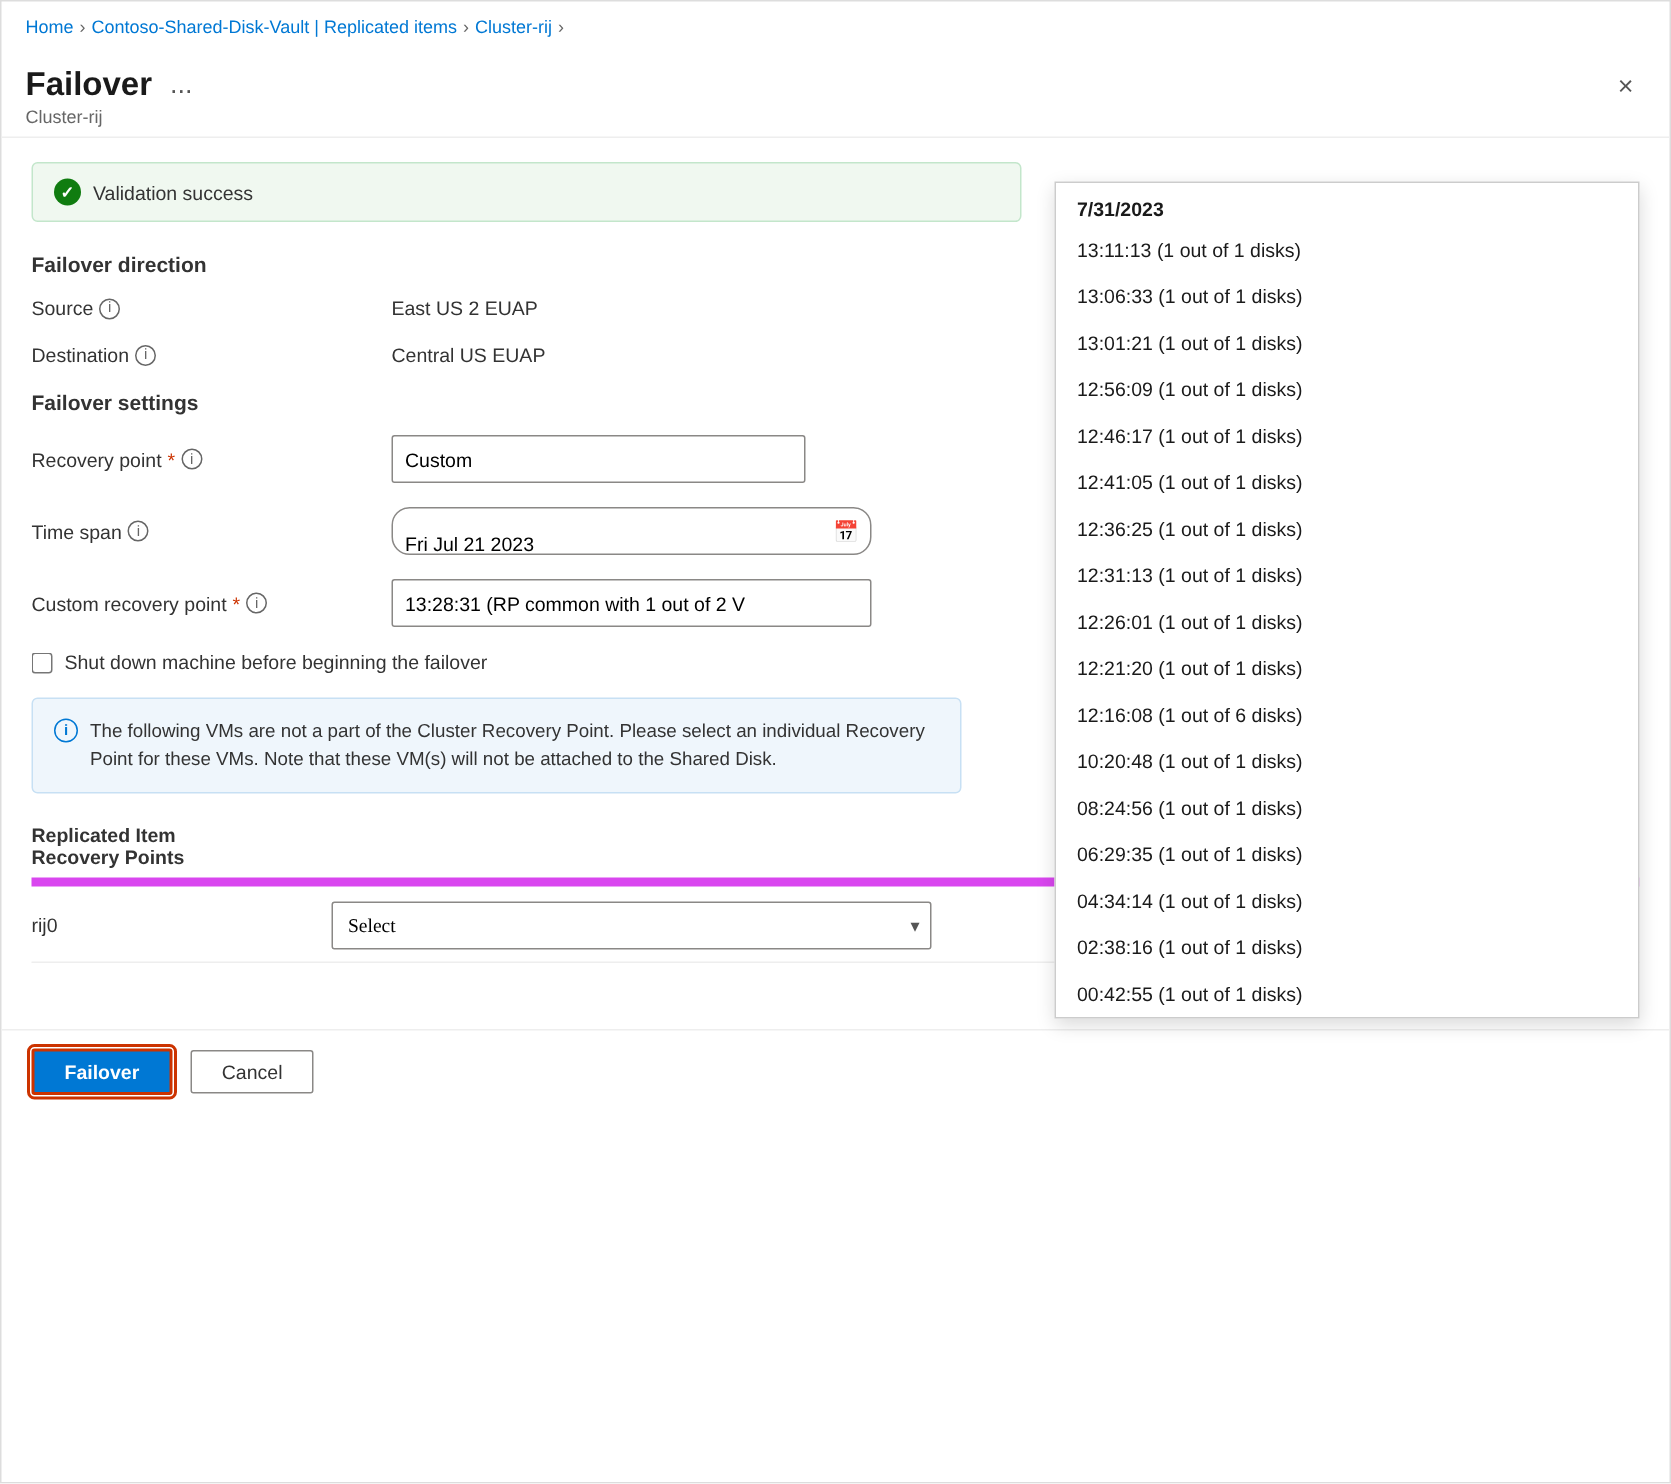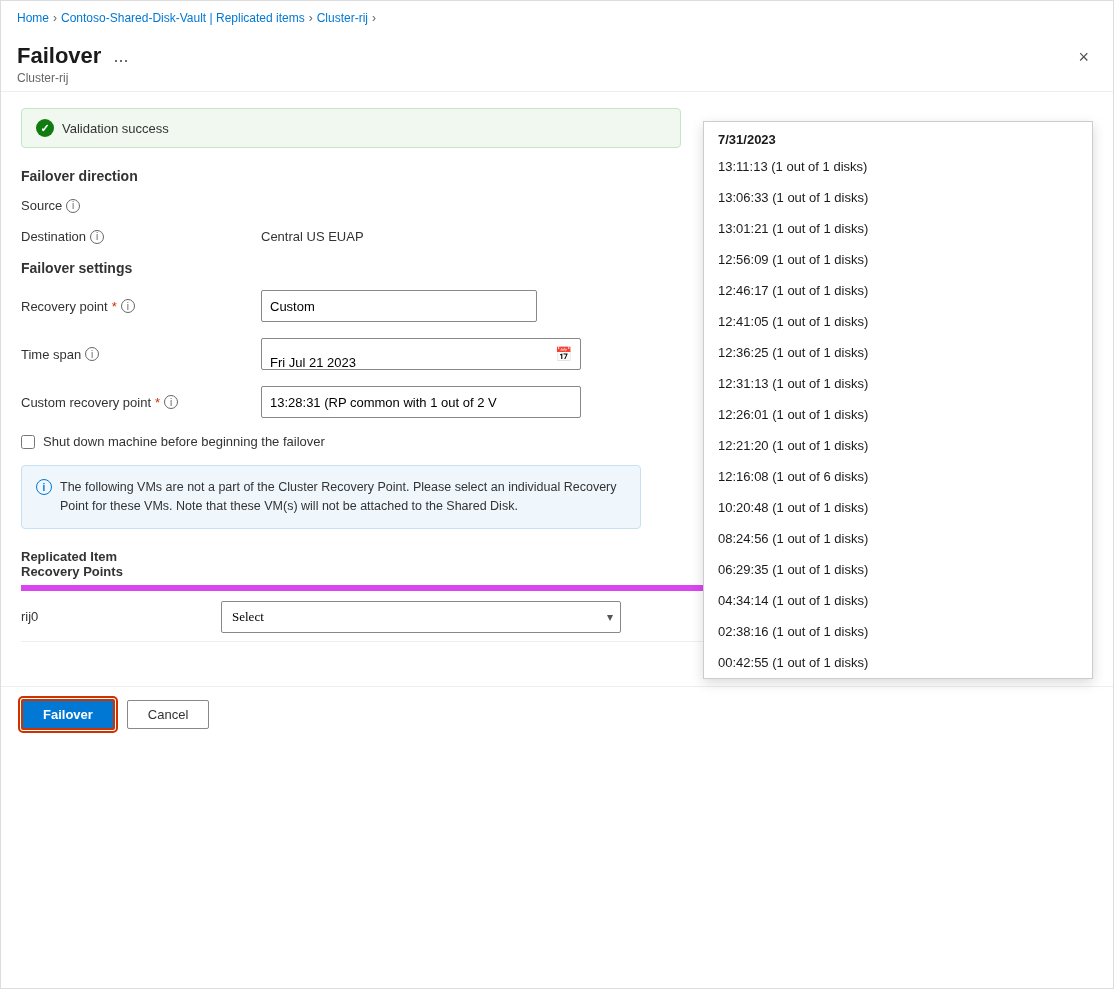--- a/index.html
+++ b/index.html
@@ -146,21 +146,21 @@
       outline: none;
     }
     .form-input-with-icon {
       position: relative;
       display: inline-block;
     }
     .form-input-with-icon input {
       width: 320px;
       height: 32px;
       border: 1px solid #8a8886;
-      border-radius: 2px;
+      border-radius: 12px;
       padding: 16px 32px 0 8px;
       font-size: 13px;
       font-family: inherit;
       background: #fff;
       outline: none;
     }
     .calendar-icon {
       position: absolute;
       right: 8px;
       top: 50%;
@@ -368,20 +368,21 @@
       <span>Validation success</span>
     </div>
 
     <div class="section-title">Failover direction</div>
 
     <div class="form-row">
       <div class="form-label">
         <span>Source</span>
         <span class="info-icon">i</span>
       </div>
+      <div class="form-value">East US 2 EUAP</div>
     </div>
 
     <div class="form-row">
       <div class="form-label">
         <span>Destination</span>
         <span class="info-icon">i</span>
       </div>
       <div class="form-value">Central US EUAP</div>
     </div>
 

